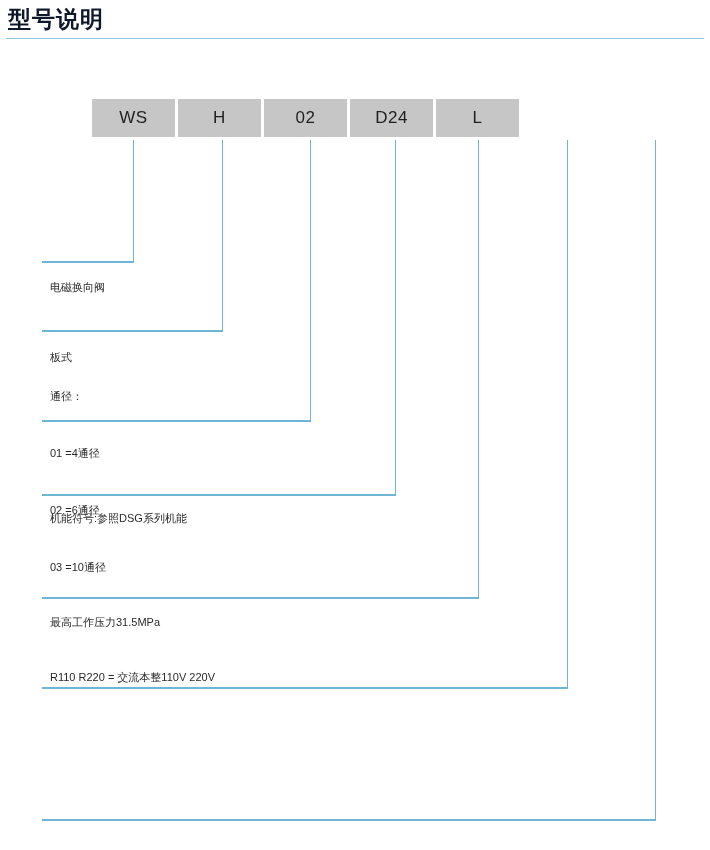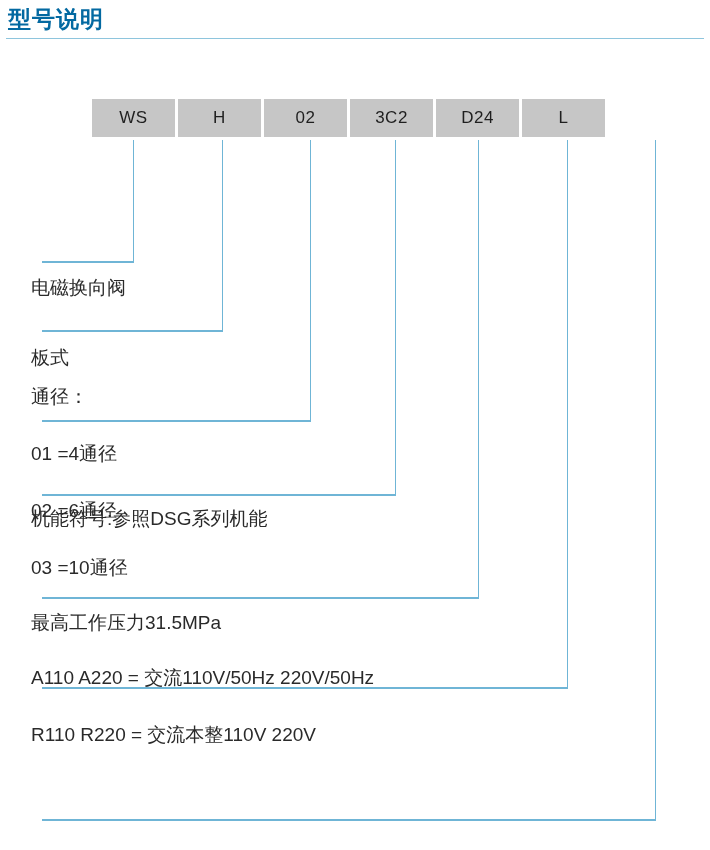--- a/index.html
+++ b/index.html
@@ -17,21 +17,21 @@
   }
 
   
   #page-title {
     position: absolute;
     left: 8px;
     top: 4px;
     font-size: 23px;
     font-weight: bold;
     letter-spacing: 1px;
-    color: #0369a1;
+    color: #0f172a;
     white-space: nowrap;
   }
   #title-rule {
     position: absolute;
     left: 6px;
     top: 38px;
     width: 698px;
     height: 1px;
     background: #8ec5dd;
   }
@@ -63,41 +63,40 @@
     left: 0;
     top: 0;
     width: 710px;
     height: 850px;
     pointer-events: none;
   }
 
   
   .desc {
     position: absolute;
-    left: 31px;
-    font-size: 19px;
+    left: 50px;
+    font-size: 11px;
     line-height: 19px;
     color: #2a2a2a;
     white-space: pre;
   }
   .desc-line {
     white-space: pre;
   }
 </style>
 </head>
 <body>
 
 <div id="page-title">型号说明</div>
 <div id="title-rule"></div>
 
 <div id="code-row">
   <div class="code-box">WS</div>
   <div class="code-box">H</div>
   <div class="code-box">02</div>
-  <div class="code-box">3C2</div>
   <div class="code-box">D24</div>
   <div class="code-box">L</div>
 </div>
 
 <svg id="leaders" viewBox="0 0 710 850" width="710" height="850">
   <g stroke="#6fb5d6" stroke-width="1.3" fill="none" shape-rendering="crispEdges">
 
     <path d="M133.5 140 L133.5 262 L42 262"></path>
 
     <path d="M222.5 140 L222.5 331 L42 331"></path>
@@ -131,21 +130,20 @@
 
 <div class="desc" style="top:471px">
   <div class="desc-line">机能符号:参照DSG系列机能</div>
 </div>
 
 <div class="desc" style="top:575px">
   <div class="desc-line">最高工作压力31.5MPa</div>
 </div>
 
 <div class="desc" style="top:630px">
-  <div class="desc-line">A110 A220 = 交流110V/50Hz 220V/50Hz</div>
   <div class="desc-line">R110 R220 = 交流本整110V 220V</div>
 </div>
 
 <div class="desc" style="top:726px">
   
   
   
 </div>
 
 </body></html>

